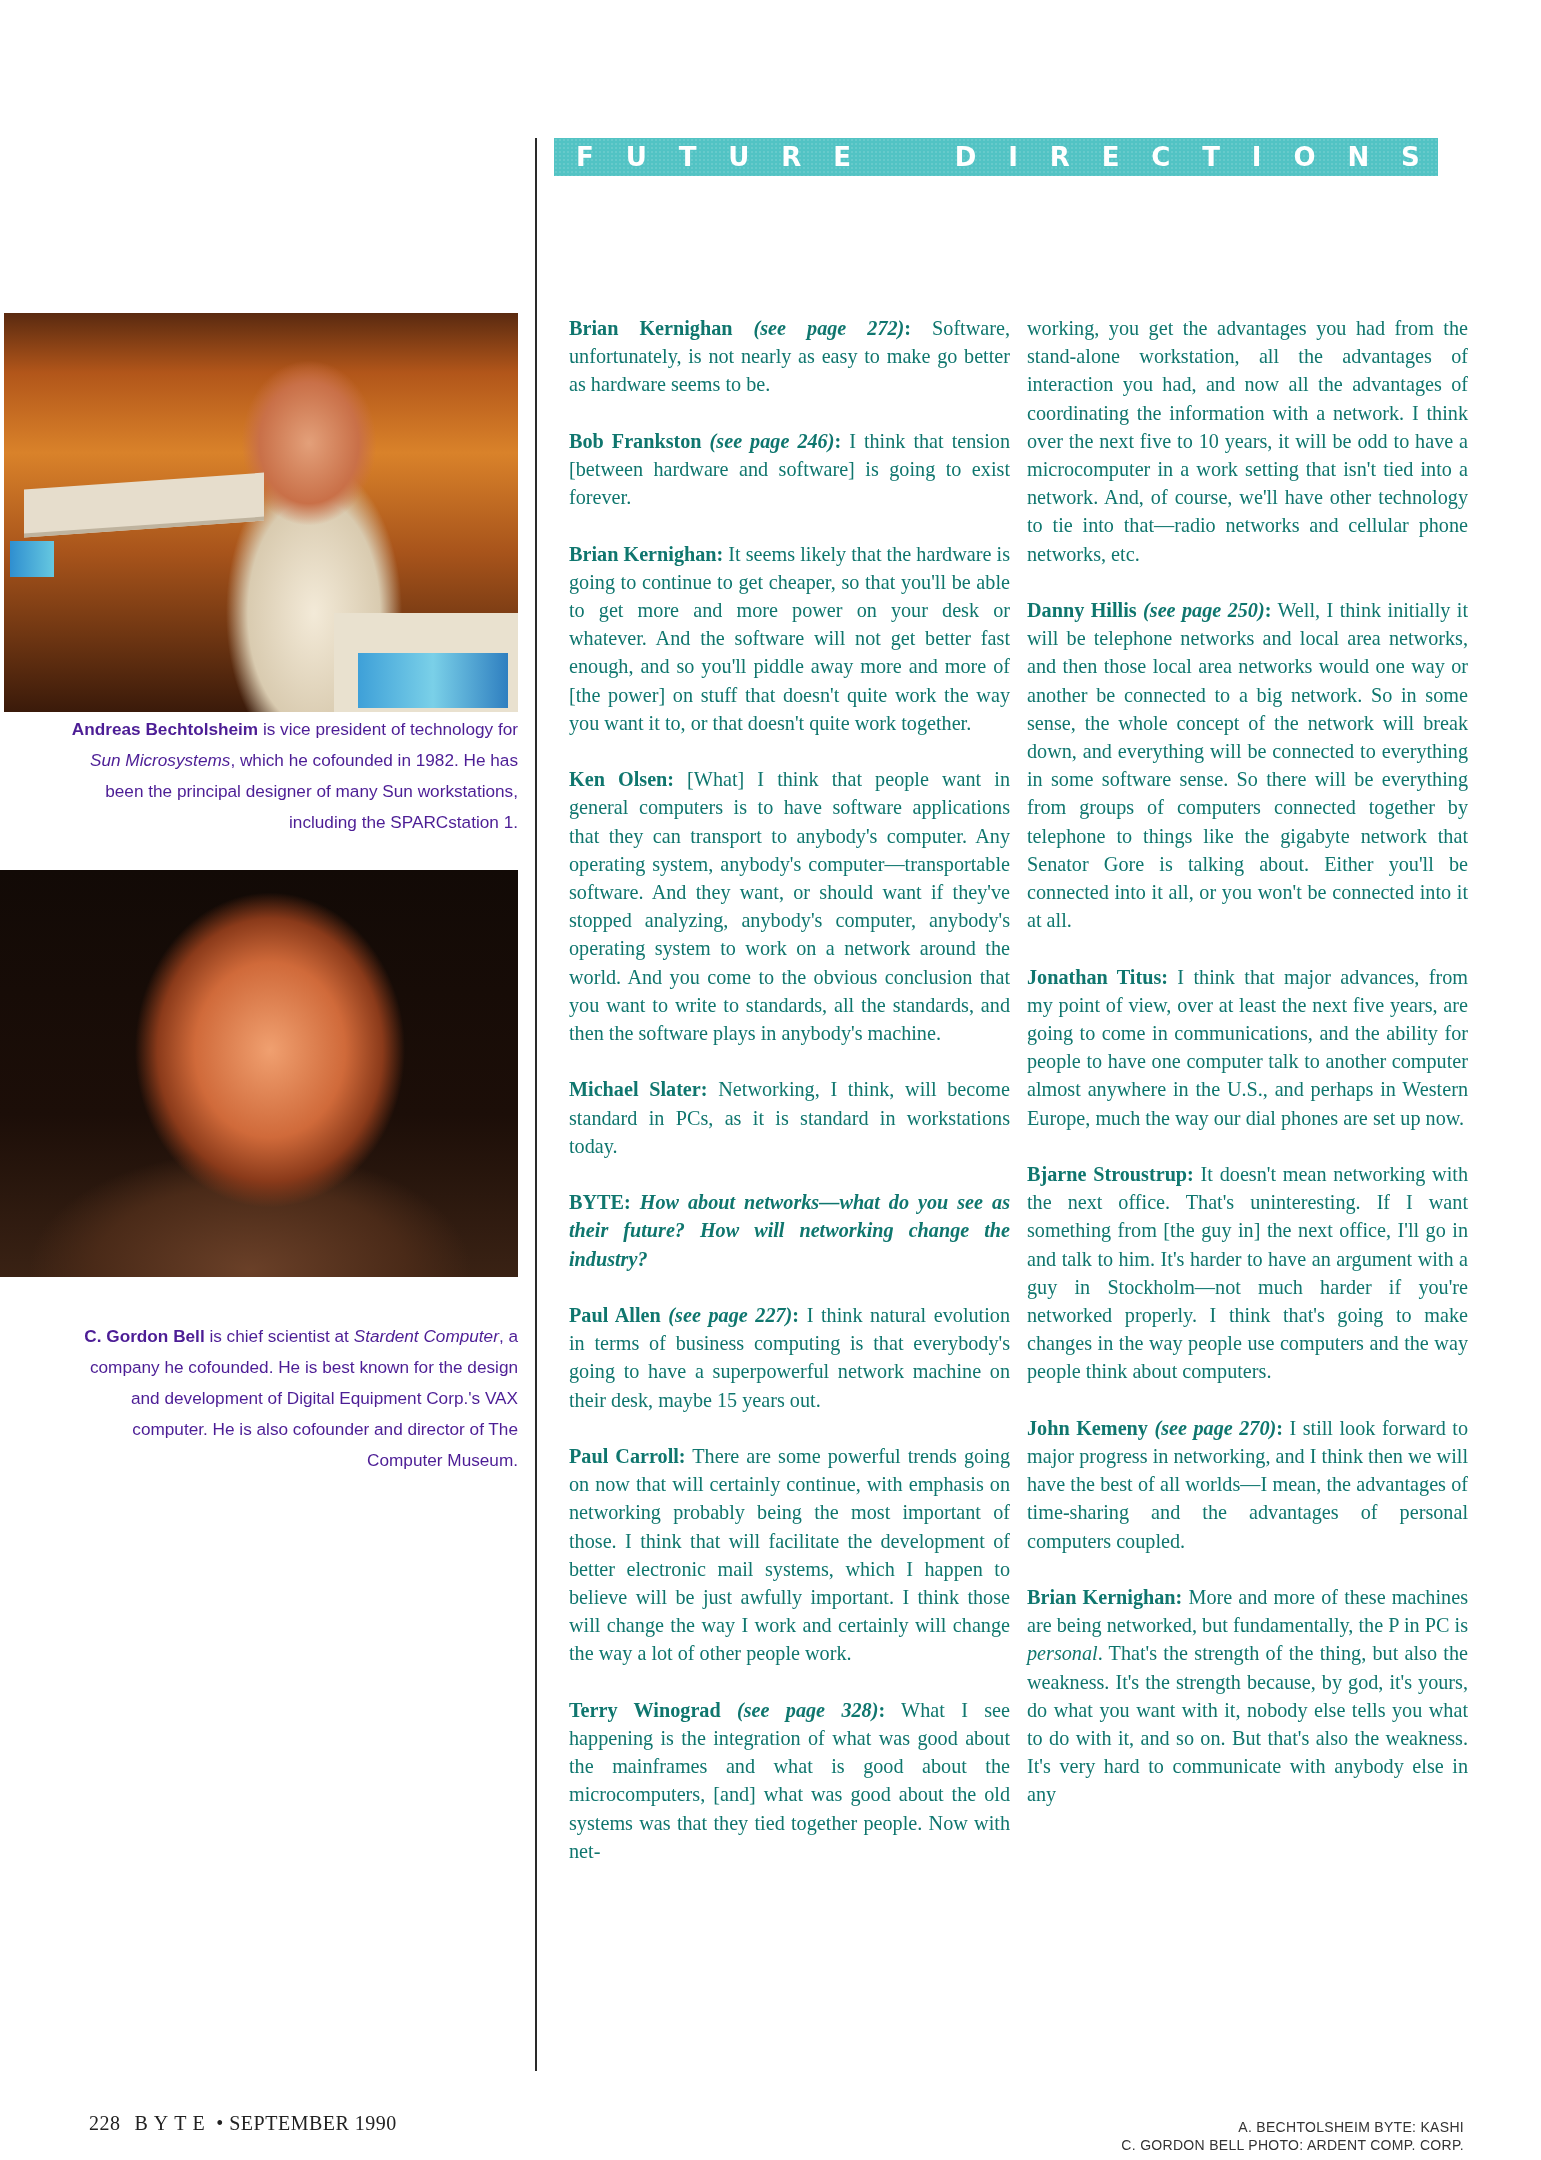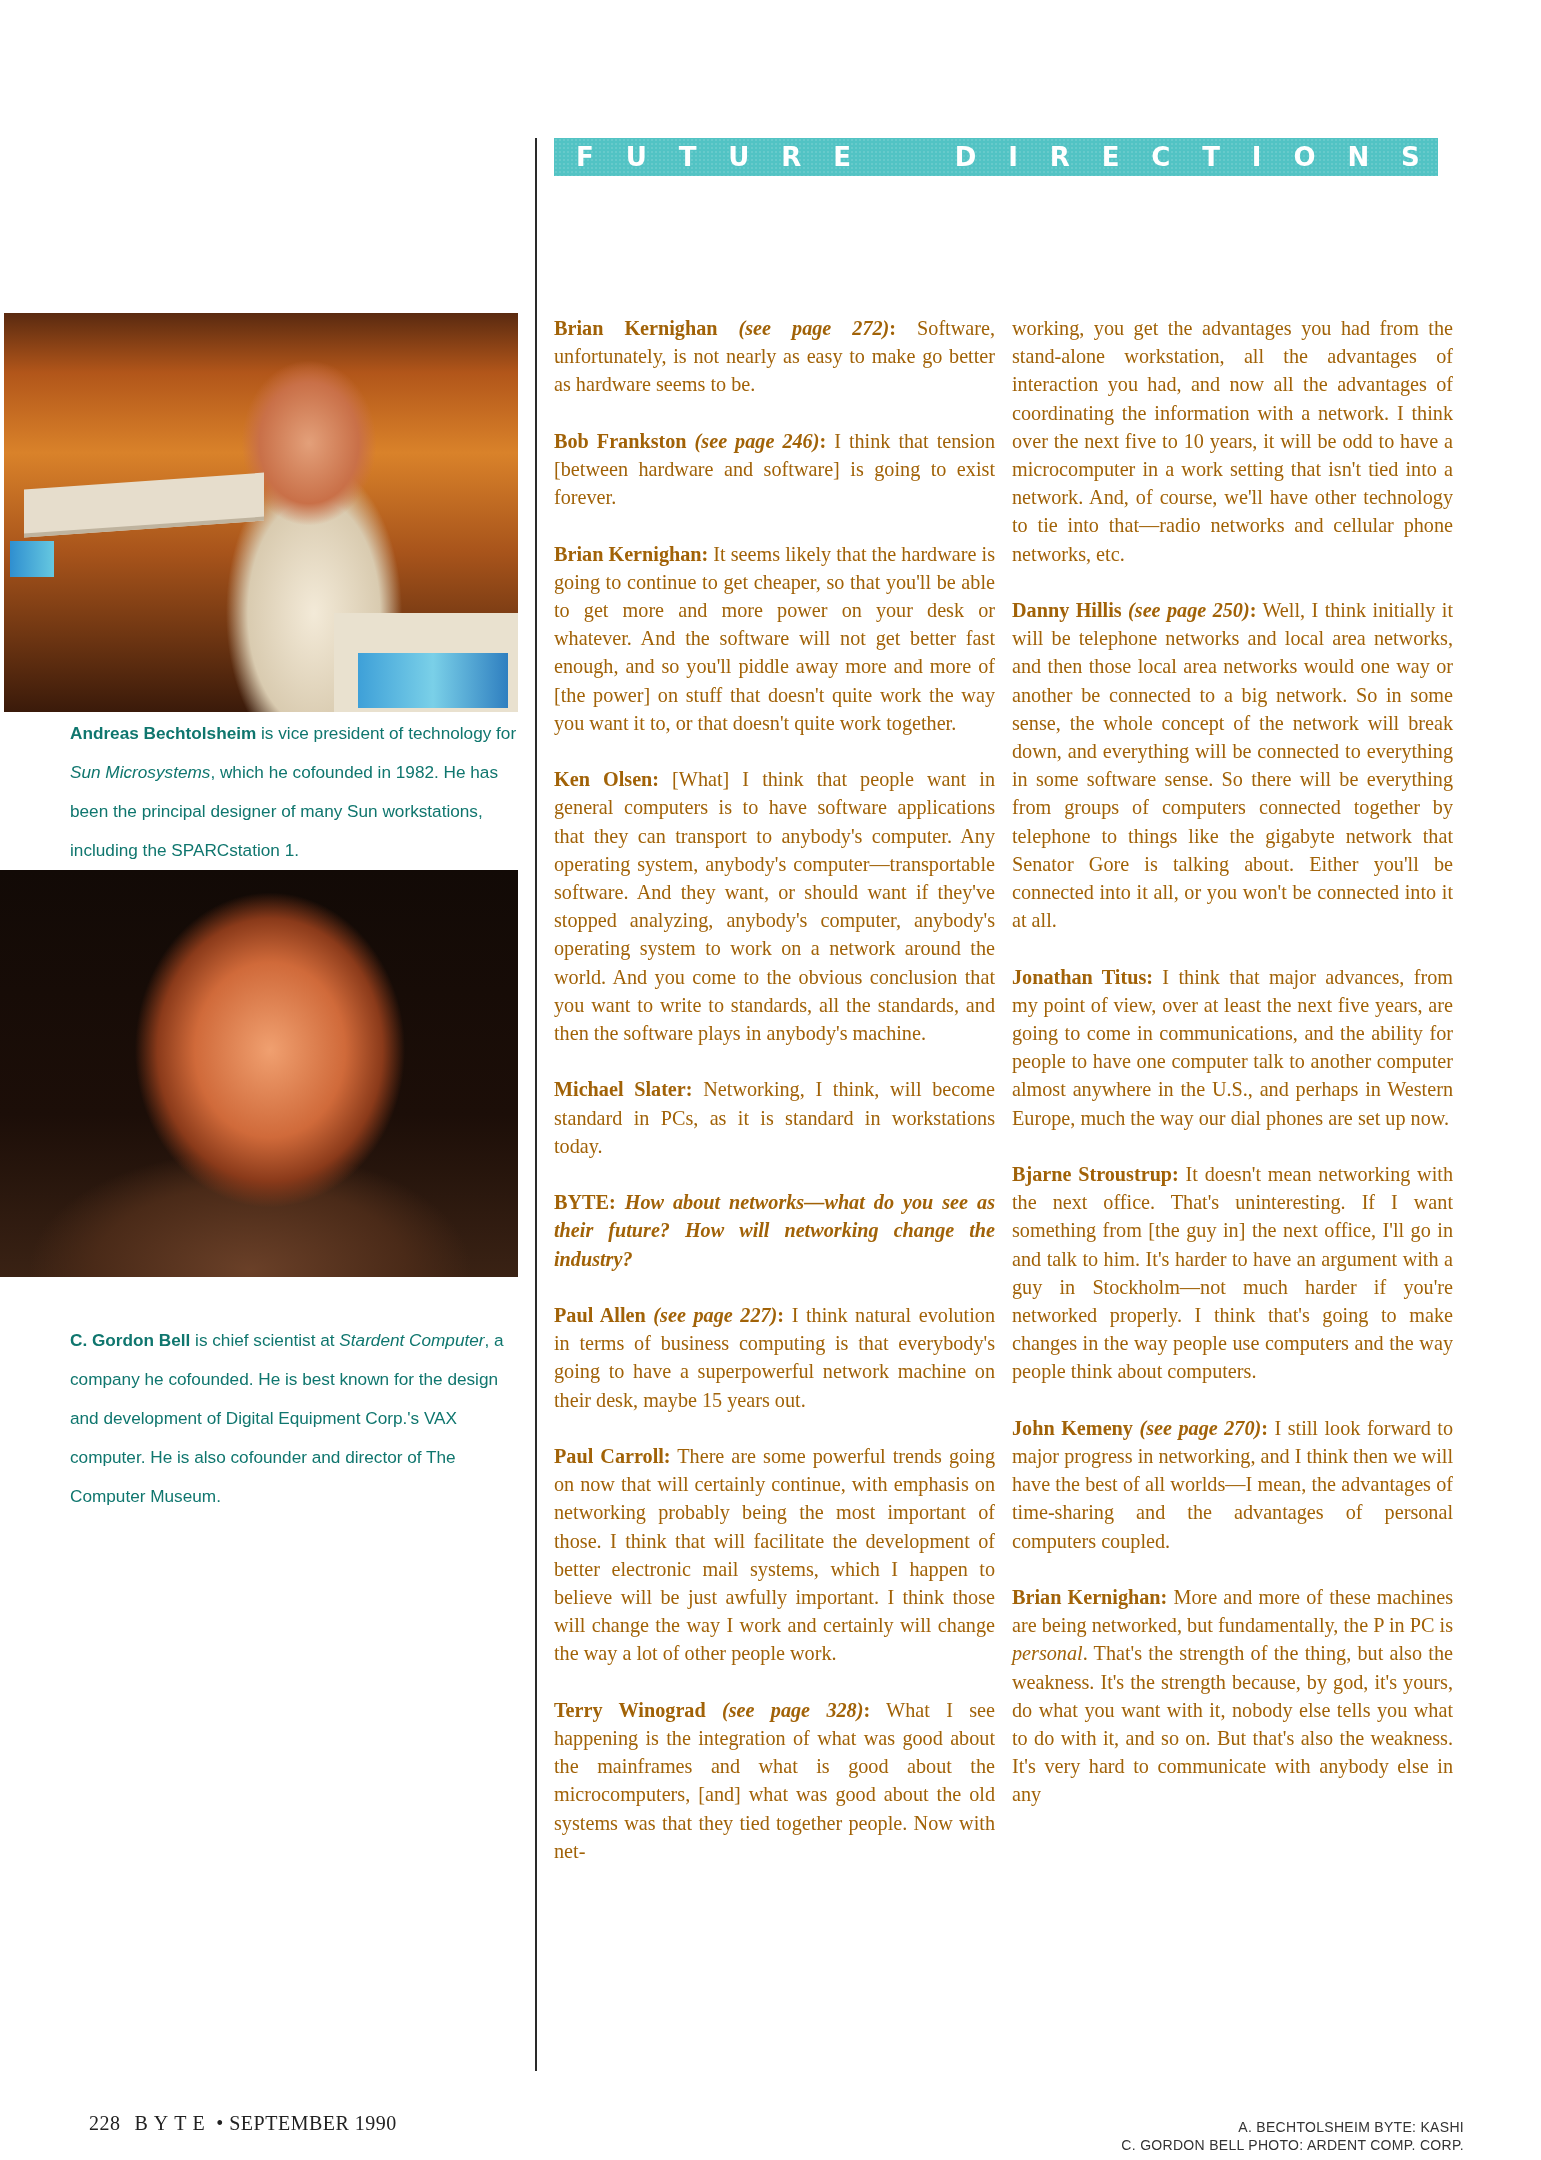--- a/index.html
+++ b/index.html
@@ -23,26 +23,26 @@
   .photo1 .mon { position:absolute; left:330px; top:300px; width:184px; height:99px; background:#e9e1cf; }
   .photo1 .mon .scr { position:absolute; left:24px; top:40px; width:150px; height:55px; background:linear-gradient(90deg,#3ea0d8,#7ad0e8,#2f7fc0); }
   .photo1 .scr2 { position:absolute; left:6px; top:228px; width:44px; height:36px; background:linear-gradient(90deg,#2f8fd0,#66c8e0); }
 
   .photo2 { left:0px; top:870px; width:518px; height:407px;
     background:
       radial-gradient(ellipse 150px 175px at 270px 180px, #f0a070 0%, #d06a3a 50%, #8a3a1a 75%, transparent 90%),
       radial-gradient(ellipse 260px 140px at 250px 400px, #6a4028 0%, #4a2a18 60%, transparent 85%),
       linear-gradient(180deg, #120a06 0%, #1c0e08 60%, #3a2214 100%); }
 
-  .caption { position:absolute; left:70px; width:448px; text-align:left; font-family:"Liberation Sans", sans-serif; font-size:17.2px; line-height:39px; color:#0f766e; }
+  .caption { position:absolute; left:70px; width:448px; text-align:right; font-family:"Liberation Sans", sans-serif; font-size:17.2px; line-height:31px; color:#4c1d95; }
   .caption b { font-weight:bold; }
   .caption1 { top:714px; }
   .caption2 { top:1281px;margin-top:40px; }
 
-  .col { position:absolute; width:441px; font-family:"Liberation Serif", serif; font-size:20.2px; line-height:28.2px; text-align:justify; color:#a16207; }
+  .col { position:absolute; width:441px; font-family:"Liberation Serif", serif; font-size:20.2px; line-height:28.2px; text-align:justify; color:#0f766e;margin-left:15px; }
   .col p { margin:0 0 28.2px 0; }
   .colA { left:554px; top:314px; }
   .colB { left:1012px; top:314px; }
   .b { font-weight:bold; }
   .bi { font-weight:bold; font-style:italic; }
   .i { font-style:italic; }
 
   .footer-left { position:absolute; left:89px; top:2112px; font-family:"Liberation Serif", serif; font-size:20px; letter-spacing:0.5px; color:#222; }
   .footer-left .byte { letter-spacing:6px; margin-left:14px;font-family:Liberation Serif, serif; }
   .credits { position:absolute; right:77px; top:2118px; text-align:right; font-family:"Liberation Sans", sans-serif; font-size:14px; line-height:18px; color:#333; letter-spacing:0.3px; }

